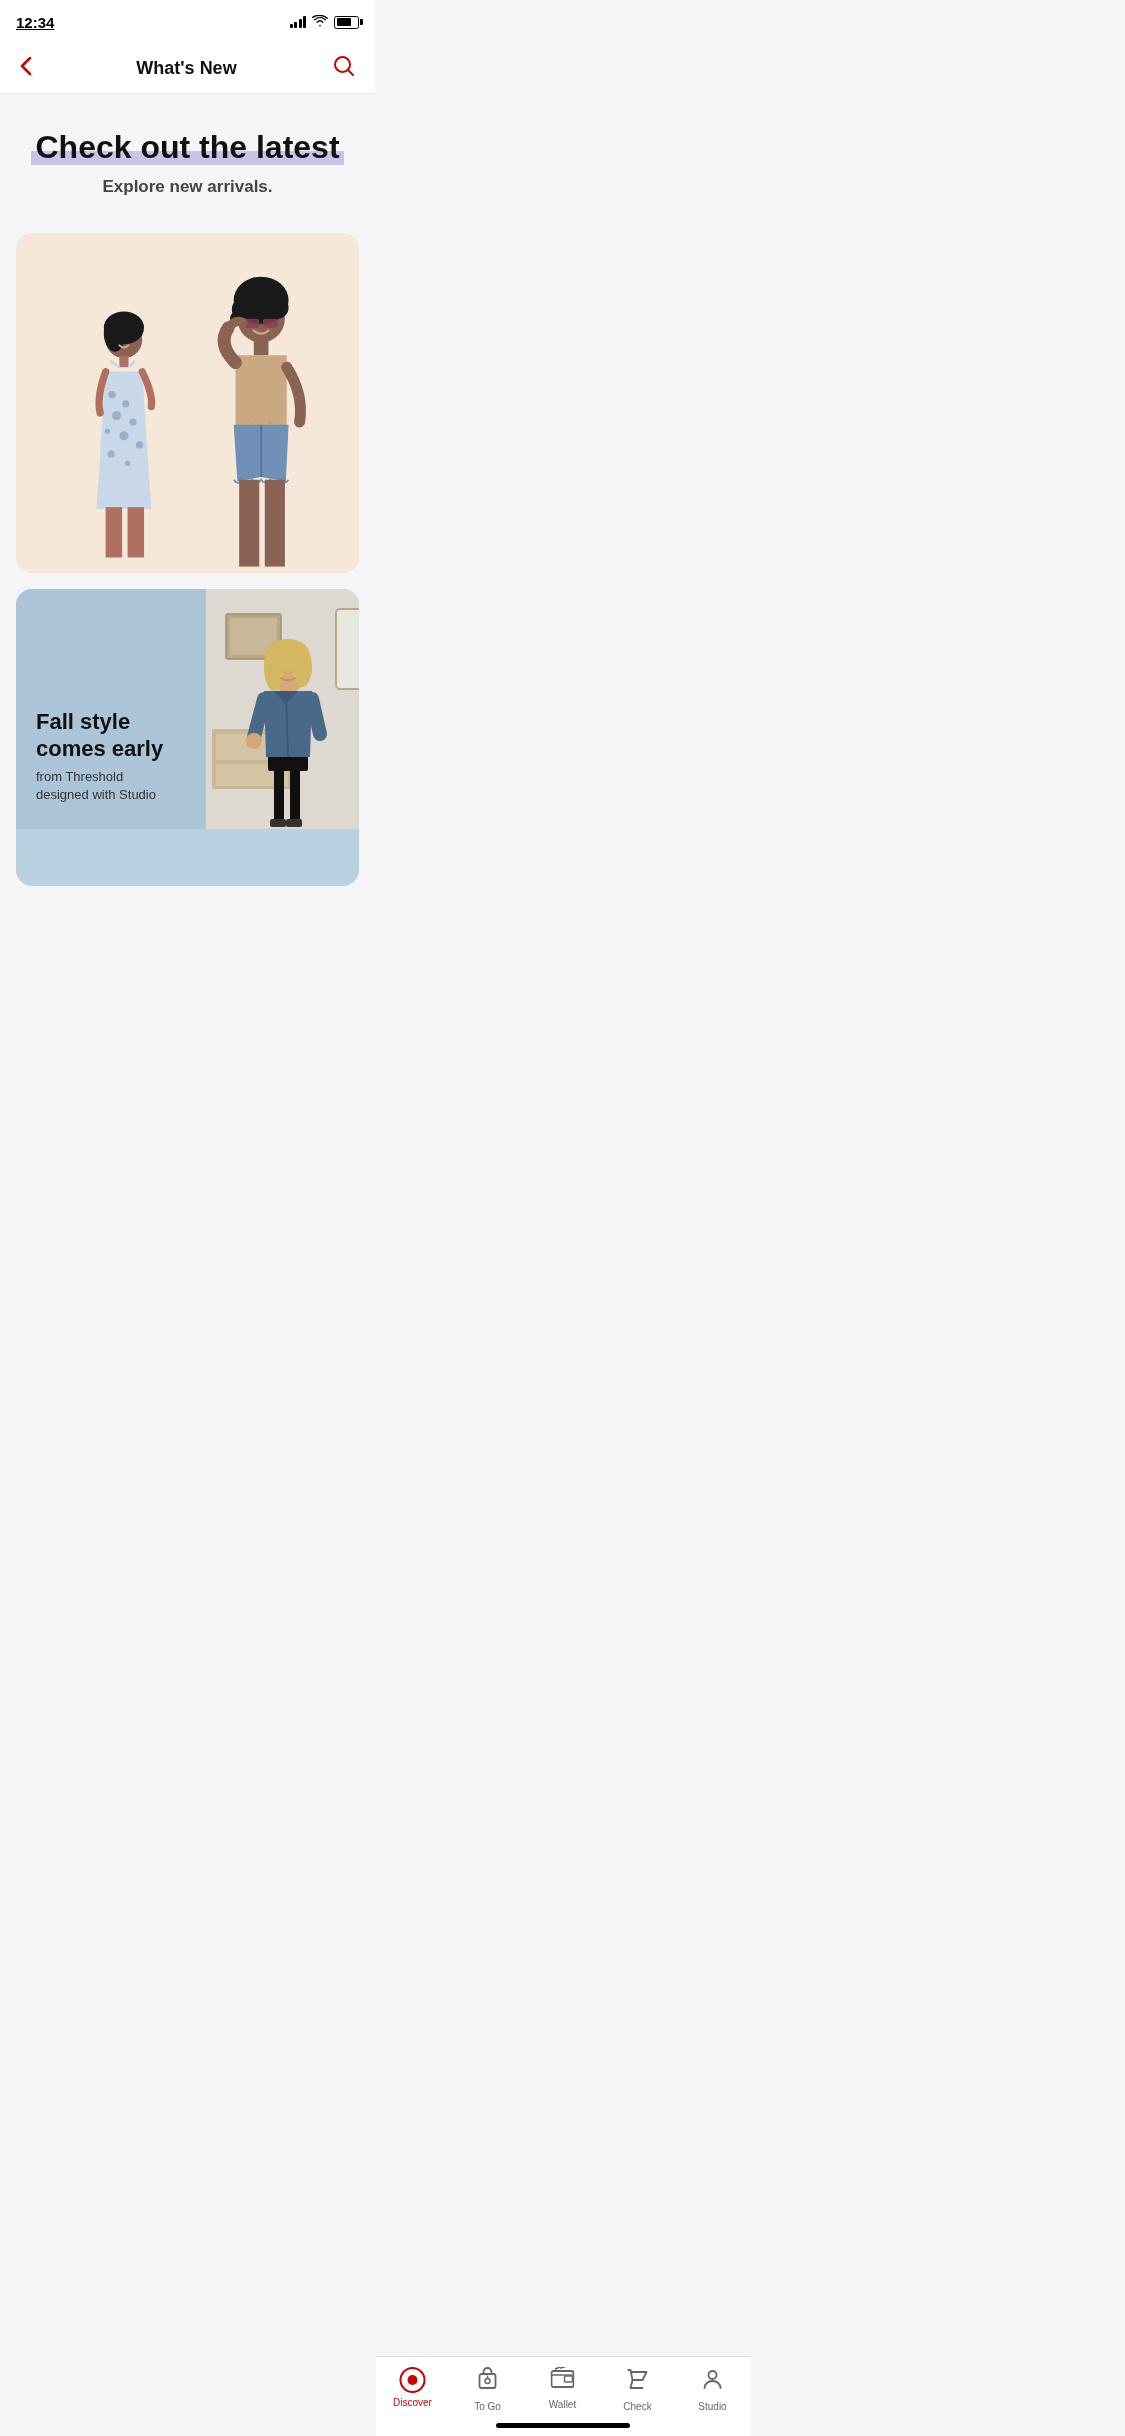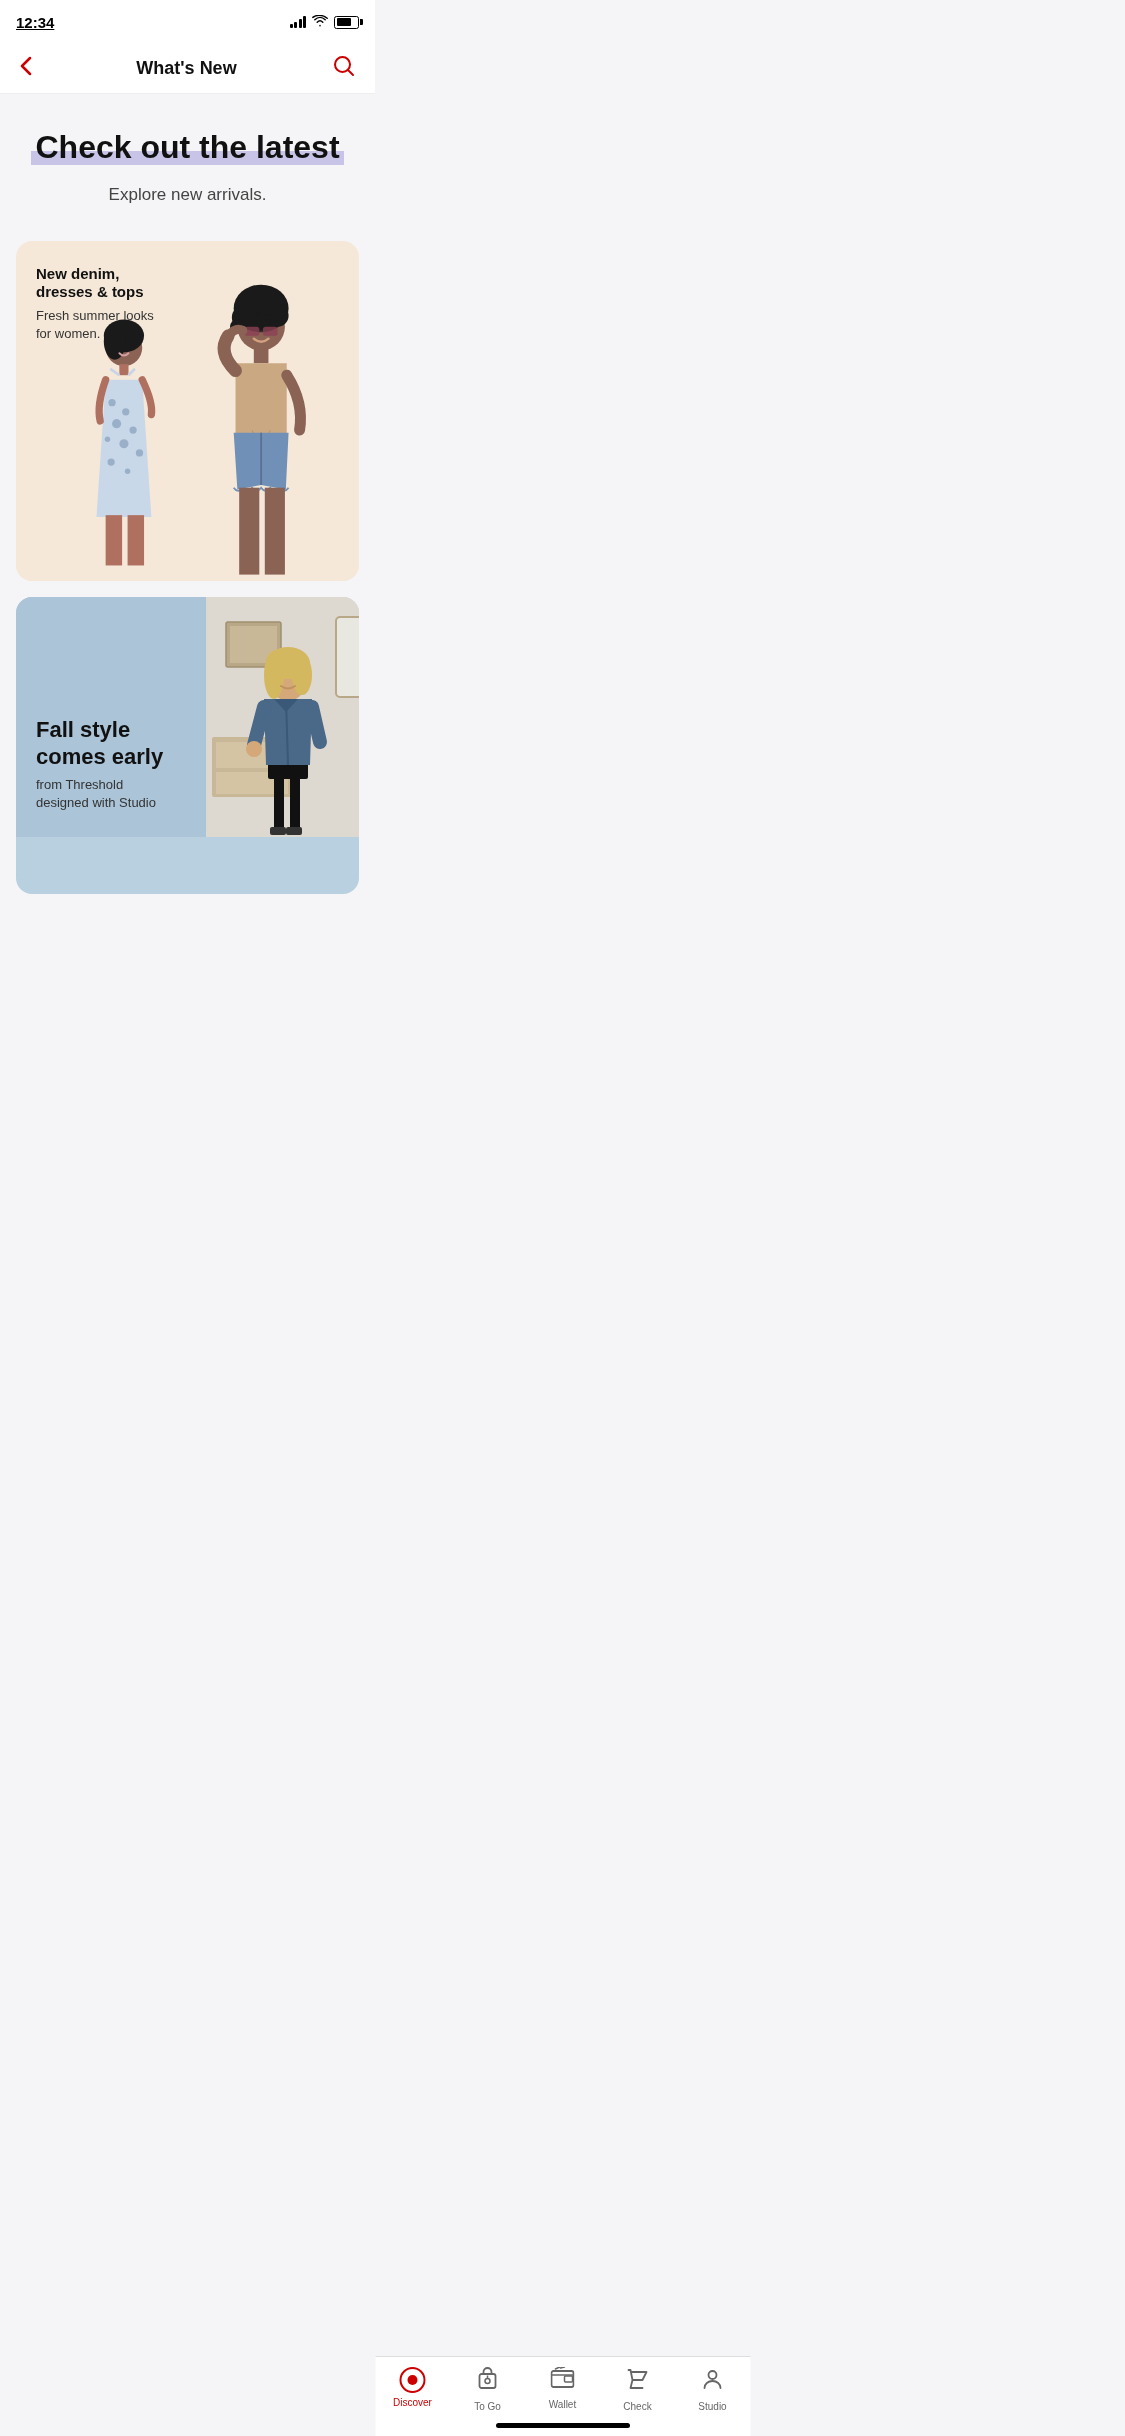--- a/index.html
+++ b/index.html
@@ -126,22 +126,22 @@
       font-weight: 800;
       color: #111;
       line-height: 1.1;
       display: inline;
       background: linear-gradient(transparent 60%, #c8c4e8 60%);
       padding: 0 4px;
     }
     .hero-subtitle {
       font-size: 17px;
       color: #444;
-      margin-top: 20px;
-      font-weight: 400;
+      margin-top: 12px;
+      font-weight: 700;
     }
 
     
     .cards-container {
       padding: 8px 16px;
       display: flex;
       flex-direction: column;
       gap: 16px;
     }
 
@@ -318,24 +318,20 @@
   <div class="hero-section">
     <div>
       <span class="hero-title">Check out the latest</span>
     </div>
     <p class="hero-subtitle">Explore new arrivals.</p>
   </div>
 
   <div class="cards-container">
 
     <div class="fashion-card">
-      <div class="card-content">
-        <div class="card-tag">New denim,<br>dresses &amp; tops</div>
-        <div class="card-desc">Fresh summer looks<br>for women.</div>
-      </div>
 
       <svg class="card-svg-container" viewBox="0 0 375 340" preserveAspectRatio="xMidYMax meet" xmlns="http://www.w3.org/2000/svg">
 
         <rect width="375" height="340" fill="#f5e8d8"></rect>
 
         <circle cx="118" cy="85" r="20" fill="#8B6355"></circle>
 
         <ellipse cx="118" cy="72" rx="22" ry="18" fill="#1a1a1a"></ellipse>
         <ellipse cx="108" cy="78" rx="12" ry="20" fill="#1a1a1a"></ellipse>
 

